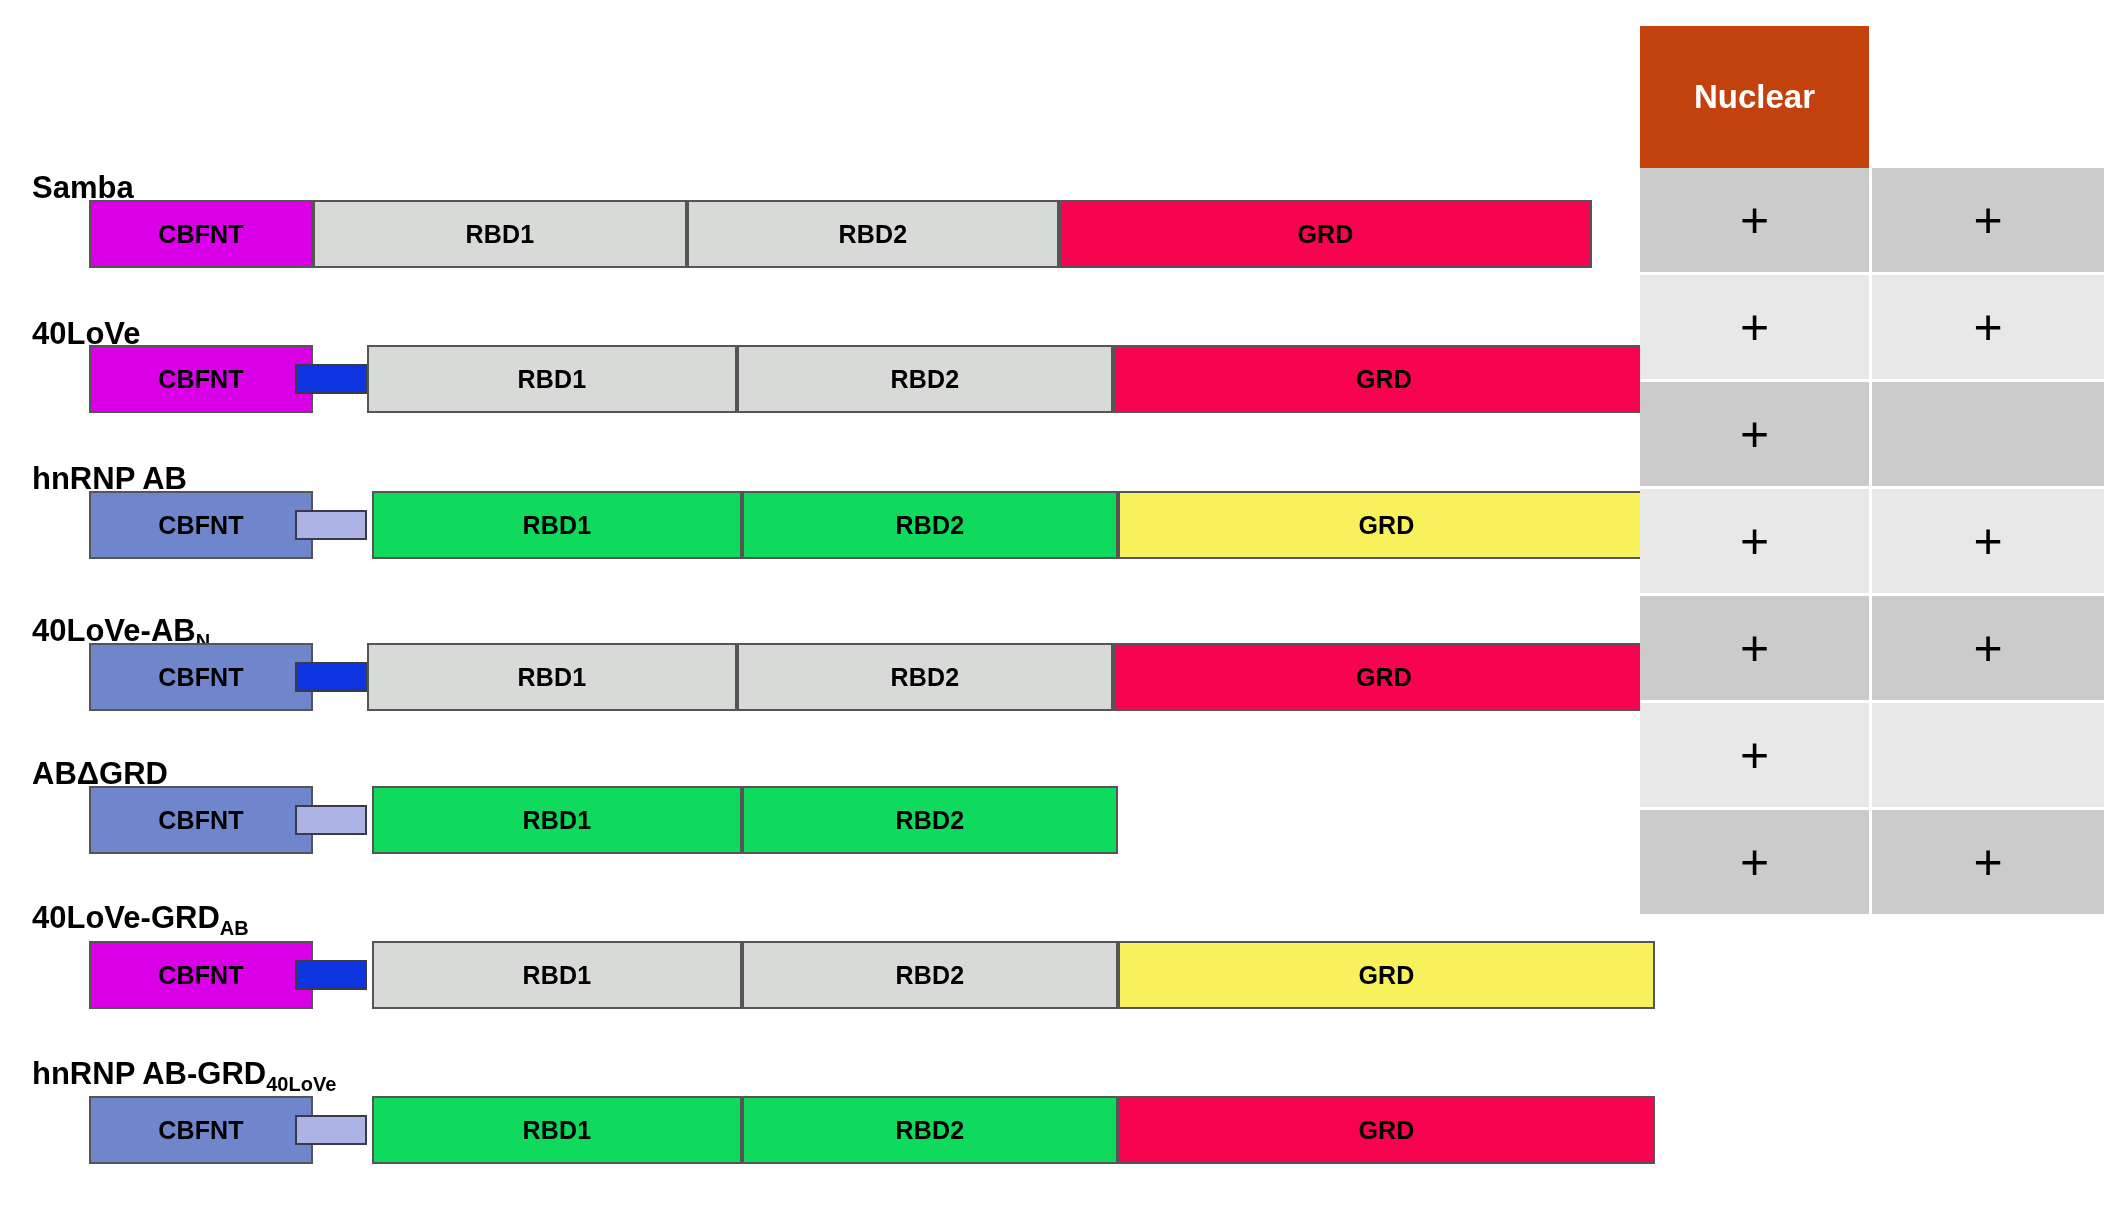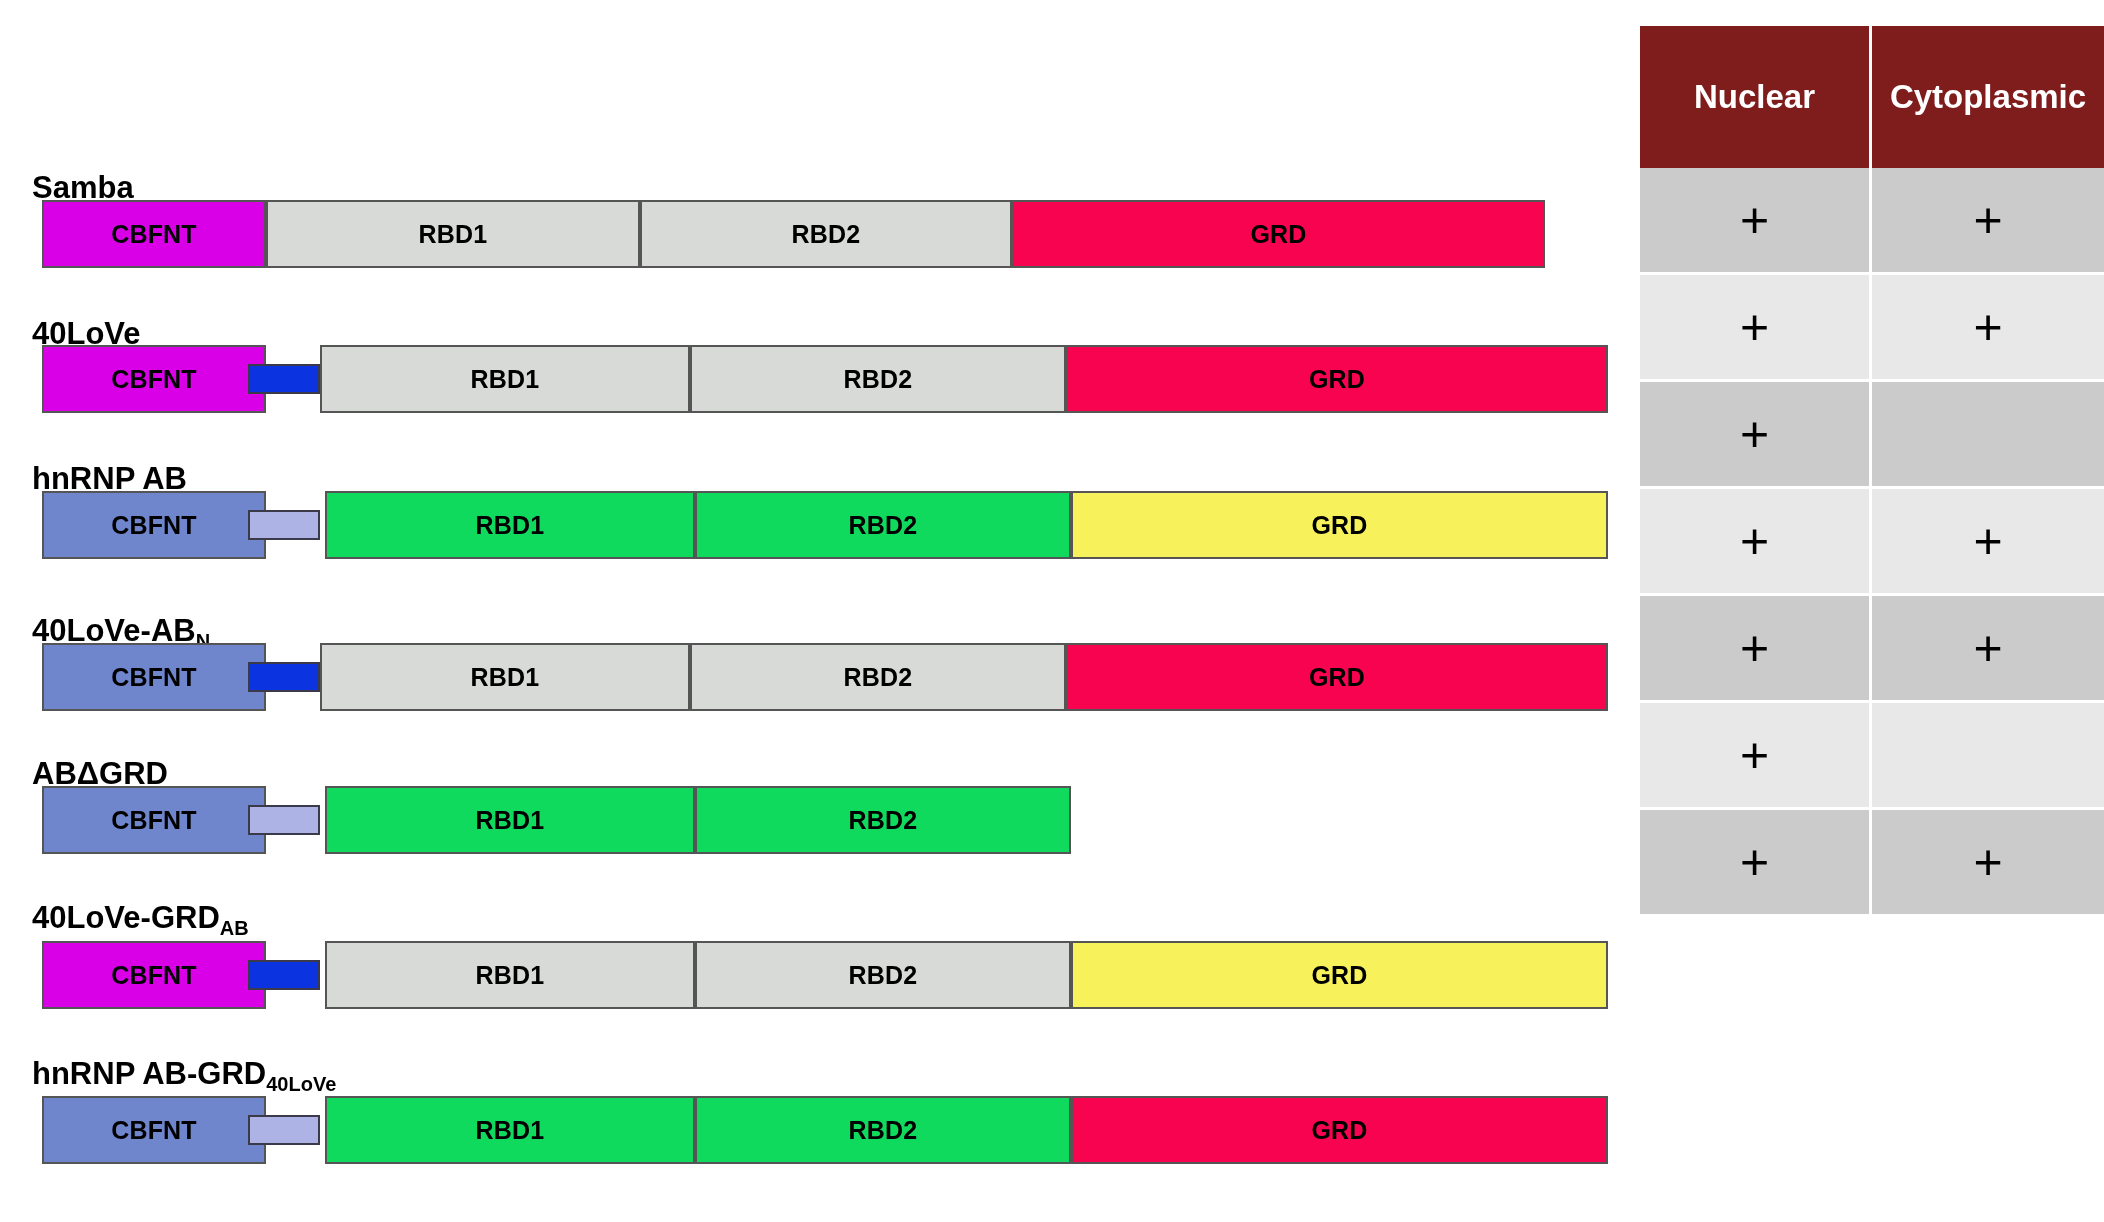--- a/index.html
+++ b/index.html
@@ -43,20 +43,21 @@
     font-size: 20px;
     font-weight: bold;
     vertical-align: baseline;
     position: relative;
     top: 7px;
   }
 
   .bar {
     position: absolute;
     height: 68px;
+    margin-left: 47px;
   }
 
   .seg {
     position: absolute;
     top: 0;
     height: 68px;
     box-sizing: border-box;
     border: 2px solid #555555;
     display: flex;
     align-items: center;
@@ -82,21 +83,21 @@
     left: 1640px;
     top: 26px;
     width: 464px;
   }
   .tbl-head-row {
     display: flex;
     height: 142px;
   }
   .tbl-head-cell {
     box-sizing: border-box;
-    background: #7f1d1d;
+    background: #c2410c;
     color: #ffffff;
     display: flex;
     align-items: center;
     justify-content: center;
     font-size: 33px;
     font-weight: bold;
     border-right: 3px solid #ffffff;
   }
   .tbl-head-cell.nuclear { width: 232px; }
   .tbl-head-cell.cyto { width: 232px; border-right: none; }
@@ -246,21 +247,20 @@
         <div class="seg" style="left: 1071px; width: 537px; background: rgb(248, 3, 80);">
           <span>GRD</span>
         </div>
       </div>
     </div>
   </div>
 
 <div id="loc-table">
   <div class="tbl-head-row">
     <div class="tbl-head-cell nuclear">Nuclear</div>
-    <div class="tbl-head-cell cyto">Cytoplasmic</div>
   </div>
   <div id="tbl-body">
       <div class="tbl-row shade-dark">
         <div class="tbl-cell nuclear">+</div>
         <div class="tbl-cell cyto">+</div>
       </div>
       <div class="tbl-row shade-light">
         <div class="tbl-cell nuclear">+</div>
         <div class="tbl-cell cyto">+</div>
       </div>

